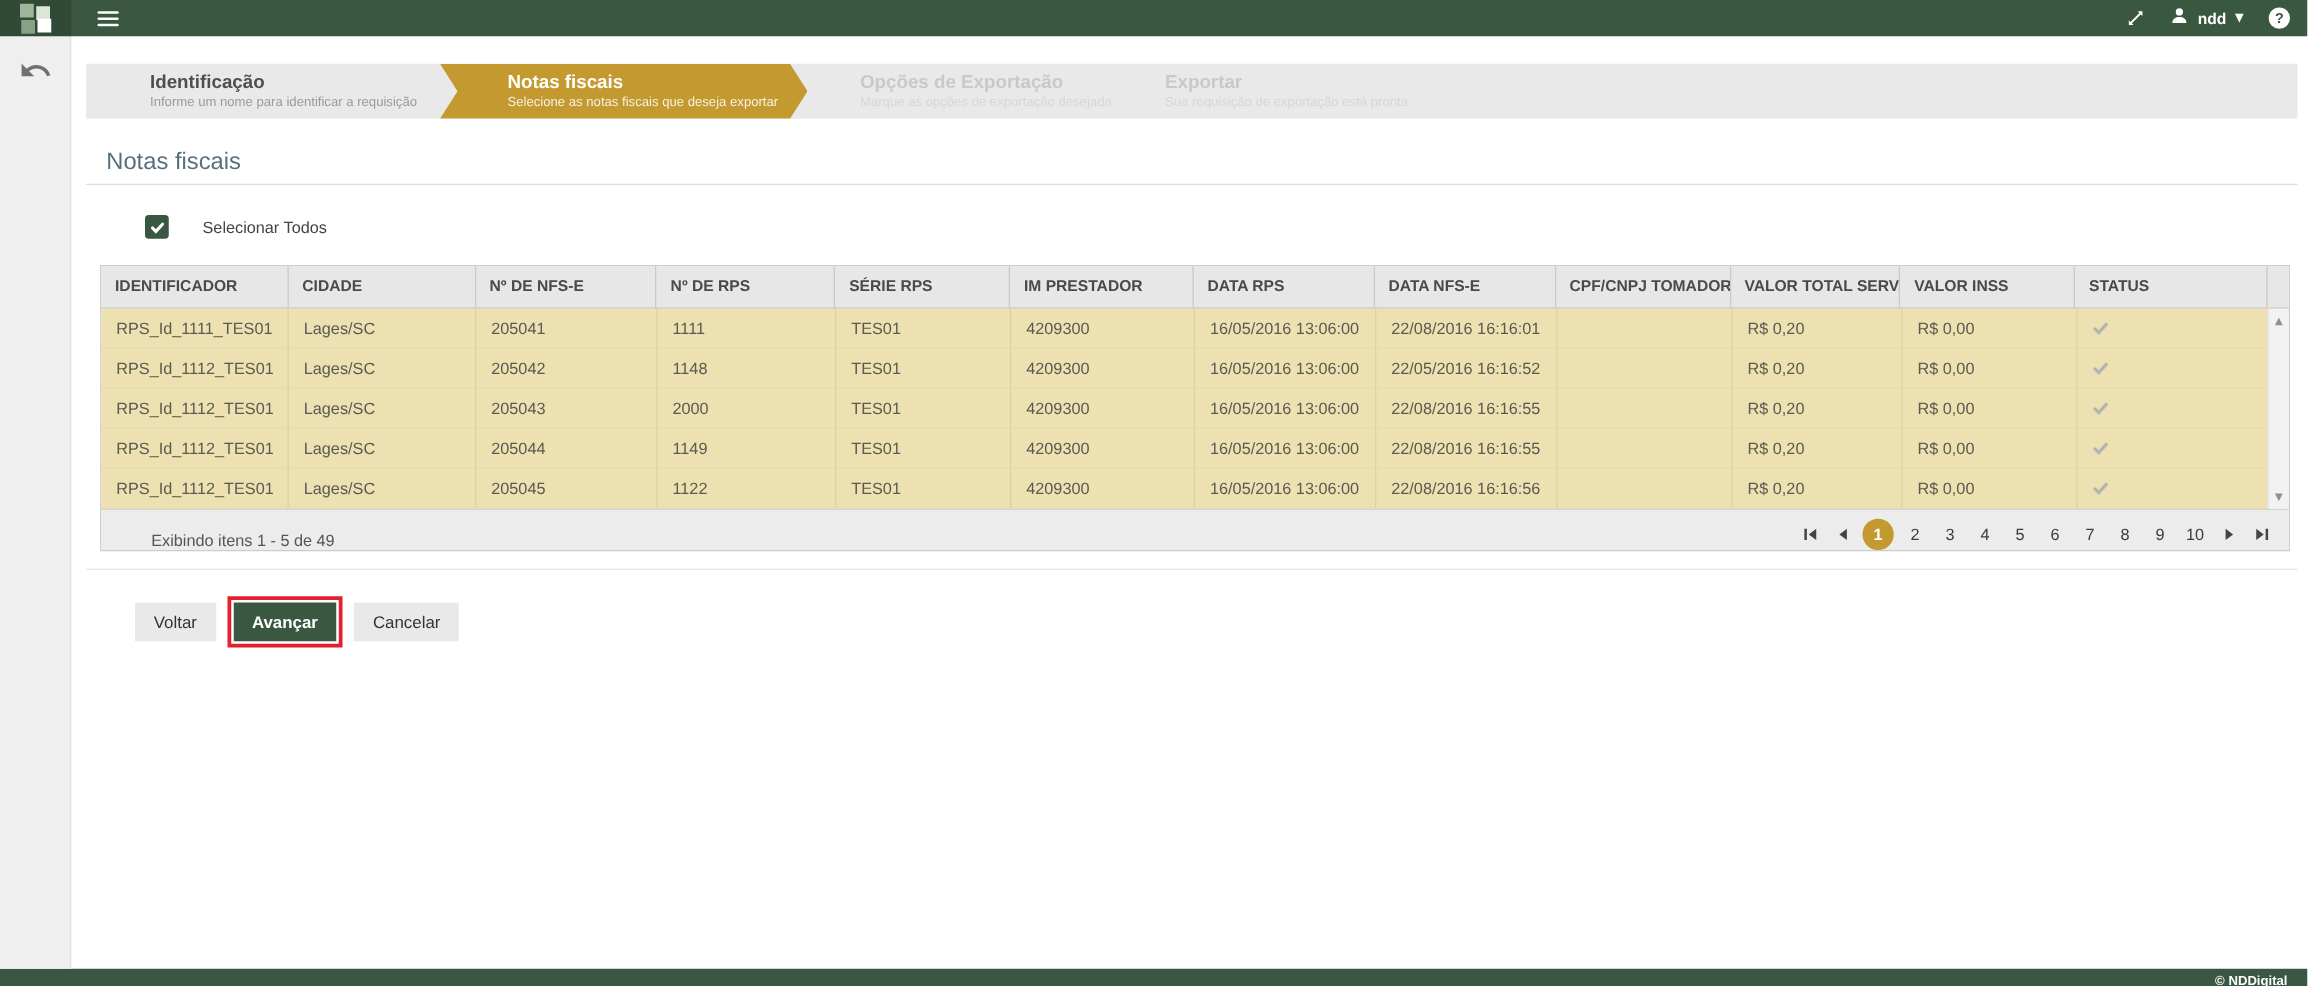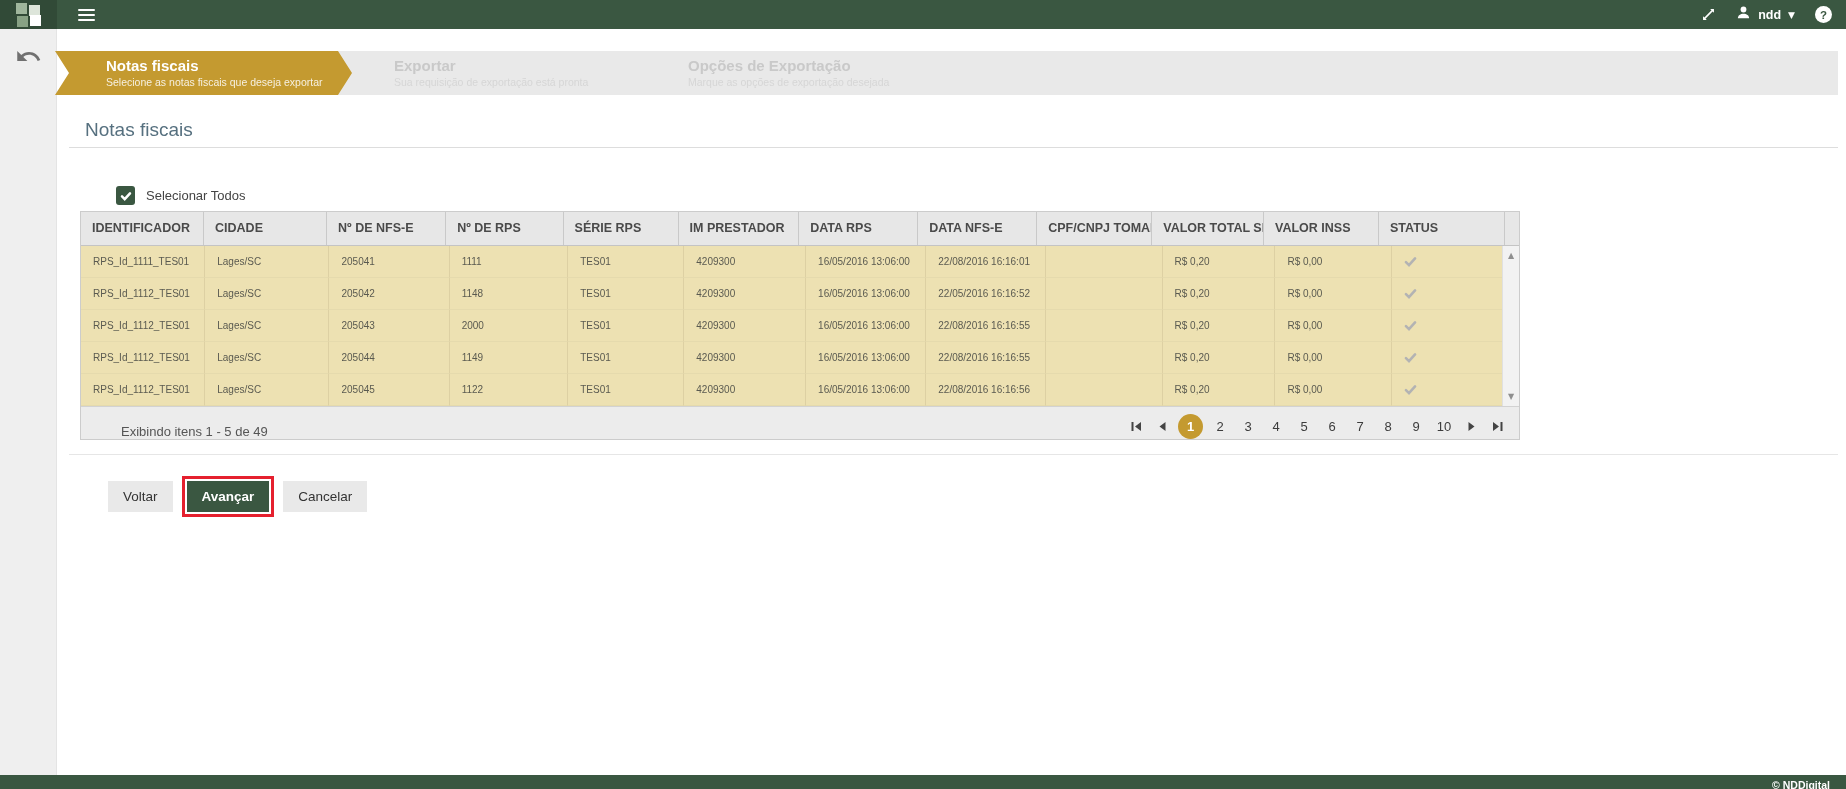--- a/index.html
+++ b/index.html
@@ -50,35 +50,35 @@
   .step.disabled .step-sub { color:#d6d6d6; }
   .step:nth-child(1) { width:297px; padding-left:51px; }
   .step:nth-child(2) { width:294px; }
   .step:nth-child(3) { width:244px; }
   .step:nth-child(4) { width:250px; }
 
   
   .section-title { margin:24px 0 0 16px; font-size:19px; font-weight:normal; color:#56707f; }
   .rule { margin-top:6px; border-top:1px solid #ddd; }
   .rule2 { margin-top:14px; border-top:1px solid #e6e6e6; }
-  .select-all { margin:38px 0 0 23px; display:inline-flex; align-items:center; gap:11px; cursor:pointer;padding-left:24px; }
+  .select-all { margin:24px 0 0 23px; display:inline-flex; align-items:center; gap:27px; cursor:pointer;padding-left:24px; }
   .cb { width:19px; height:19px; border-radius:3px; background:var(--brand-green,#3a5741);
     display:inline-flex; align-items:center; justify-content:center; }
   .select-all-label { font-size:13px; color:#444; }
 
   
-  .table { margin:5px 0 0 11px; width:1440px; border:1px solid #ccc; }
+  .table { margin:19px 0 0 11px; width:1752px; border:1px solid #ccc; }
   .thead { display:flex; height:34px; background:#e7e7e7; border-bottom:1px solid #c4c4c4; }
   .th { height:100%; padding:0 0 0 11px; display:flex; align-items:center; font-size:12.5px; font-weight:bold;
     color:#4a4a4a; border-right:1px solid #c9c9c9; white-space:nowrap; overflow:hidden; cursor:pointer; }
   .th.spacer { width:17px; padding:0; border-right:none; cursor:default; }
   .tbody { position:relative; height:160px; }
   .tr { display:flex; height:32px; cursor:pointer; }
   .tr.selected { background:var(--selected-row,#ede1b2); }
-  .td { height:100%; padding:0 0 0 12px; display:flex; align-items:center; font-size:10px; color:#5a5a50;
+  .td { height:100%; padding:0 0 0 12px; display:flex; align-items:center; font-size:13px; color:#5a5a50;
     border-right:1px solid #ddd0a3; border-bottom:1px solid #e5daad; white-space:nowrap; overflow:hidden; }
   .vscroll { position:absolute; top:0; right:0; width:17px; height:160px; background:#f2f2f2; border-left:1px solid #e0e0e0; }
   .arr { position:absolute; left:0; width:16px; text-align:center; font-size:8px; color:#8f8f8f;
     font-family:"DejaVu Sans",sans-serif; cursor:pointer; }
   .arr.up { top:5px; } .arr.down { bottom:5px; }
   .tfoot { height:33px; background:#ececec; border-top:1px solid #d2d2d2; display:flex; align-items:flex-end; }
   .summary { margin-left:40px; font-size:13px; color:#555; }
   .pagination { margin-left:auto; margin-right:12px; display:flex; align-items:center; gap:6px; }
   .pg-icon { width:20px; height:20px; display:flex; align-items:center; justify-content:center; cursor:pointer; }
   .pg-num { min-width:22px; height:22px; display:flex; align-items:center; justify-content:center;
@@ -138,31 +138,35 @@
     <span class="back">
       <svg width="27" height="27" viewBox="0 0 24 24" fill="#707070">
           <path d="M12.5 8c-2.65 0-5.05.99-6.9 2.6L2 7v9h9l-3.62-3.62C8.77 11.25 10.54 10.5 12.5 10.5c3.54 0 6.55 2.31 7.6 5.5l2.37-.78C21.08 11.03 17.15 8 12.5 8z"></path>
         </svg>
     </span>
   </div>
 
   <div class="content">
 
     <div class="wizard">
+        <div class="step inactive">
+          <div class="step-label">Identificação</div>
+          <div class="step-sub">Informe um nome para identificar a requisição</div>
+        </div>
         <div class="step active">
           <div class="step-label">Notas fiscais</div>
           <div class="step-sub">Selecione as notas fiscais que deseja exportar</div>
         </div>
         <div class="step disabled">
+          <div class="step-label">Opções de Exportação</div>
+          <div class="step-sub">Marque as opções de exportação desejada</div>
+        </div>
+        <div class="step disabled">
           <div class="step-label">Exportar</div>
           <div class="step-sub">Sua requisição de exportação está pronta</div>
-        </div>
-        <div class="step disabled">
-          <div class="step-label">Opções de Exportação</div>
-          <div class="step-sub">Marque as opções de exportação desejada</div>
         </div>
       </div>
 
     <div class="section-title">Notas fiscais</div>
     <div class="rule"></div>
 
     <label class="select-all">
       <span class="cb">
         <svg width="12" height="12" viewBox="0 0 12 12">
             <path d="M2 6.4 L4.7 9.1 L10 3.4" stroke="#fff" stroke-width="2.5" fill="none" stroke-linecap="round"></path>

